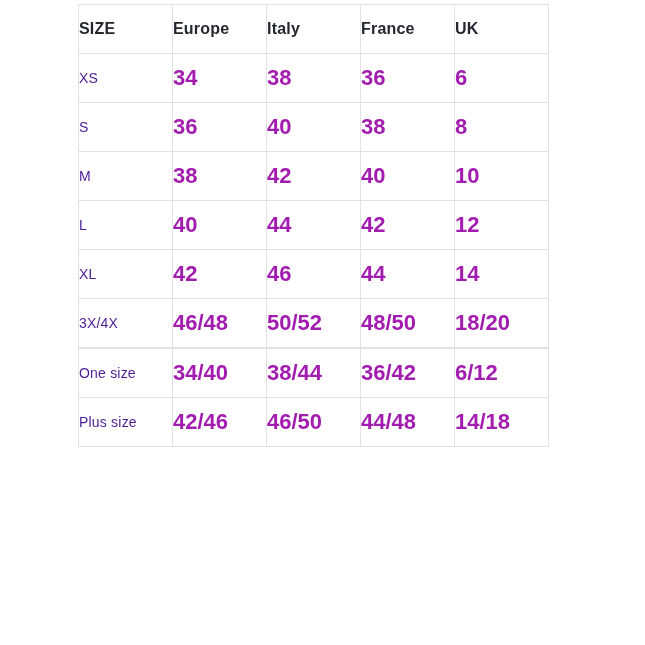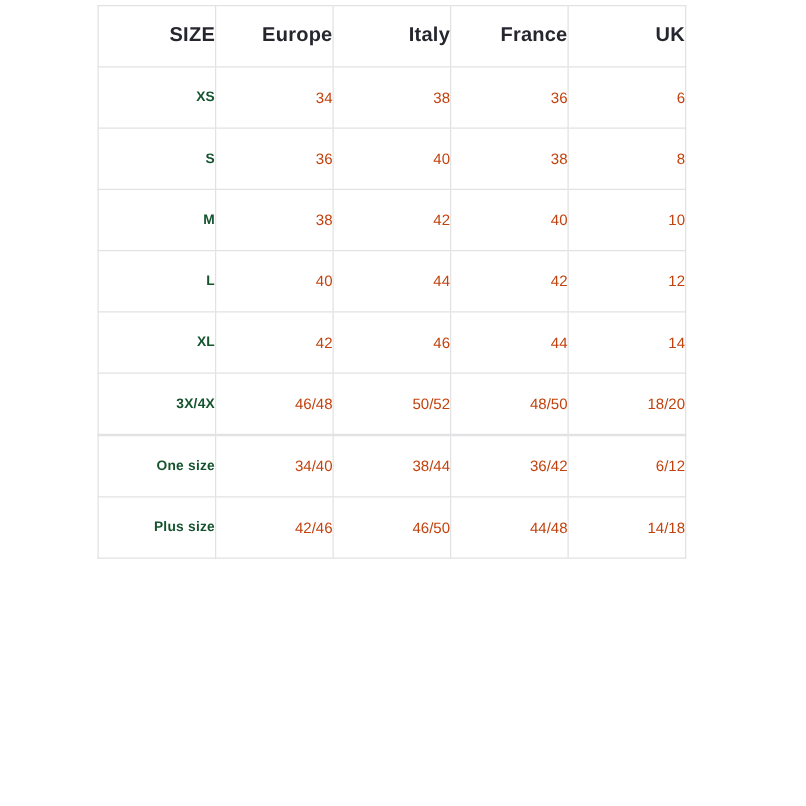--- a/index.html
+++ b/index.html
@@ -25,42 +25,42 @@
   }
   table.size-table.main {
     margin-top: 4px;
   }
   table.size-table.extra {
   }
   .size-table col { width: 94px; }
   .size-table th,
   .size-table td {
     border: 1px solid #e2e2e4;
-    text-align: right;
+    text-align: left;
     vertical-align: middle;
     height: 49px;
     padding: 0;
     box-sizing: border-box;
   }
   .size-table th {
     font-weight: 700;
     font-size: 16px;
     color: #26262f;
     letter-spacing: 0.2px;
   }
   .size-table td.row-label {
-    font-weight: 700;
-    font-size: 11px;
-    color: #14532d;
+    font-weight: 400;
+    font-size: 14px;
+    color: #4c1d95;
     letter-spacing: 0.2px;
   }
   .size-table td.val {
-    font-weight: 400;
-    font-size: 12px;
-    color: #c2410c;
+    font-weight: 700;
+    font-size: 22px;
+    color: #a21caf;
   }
 </style>
 </head>
 <body>
 
 <div class="page">
 
   <table class="size-table main">
     <colgroup>
         <col>

